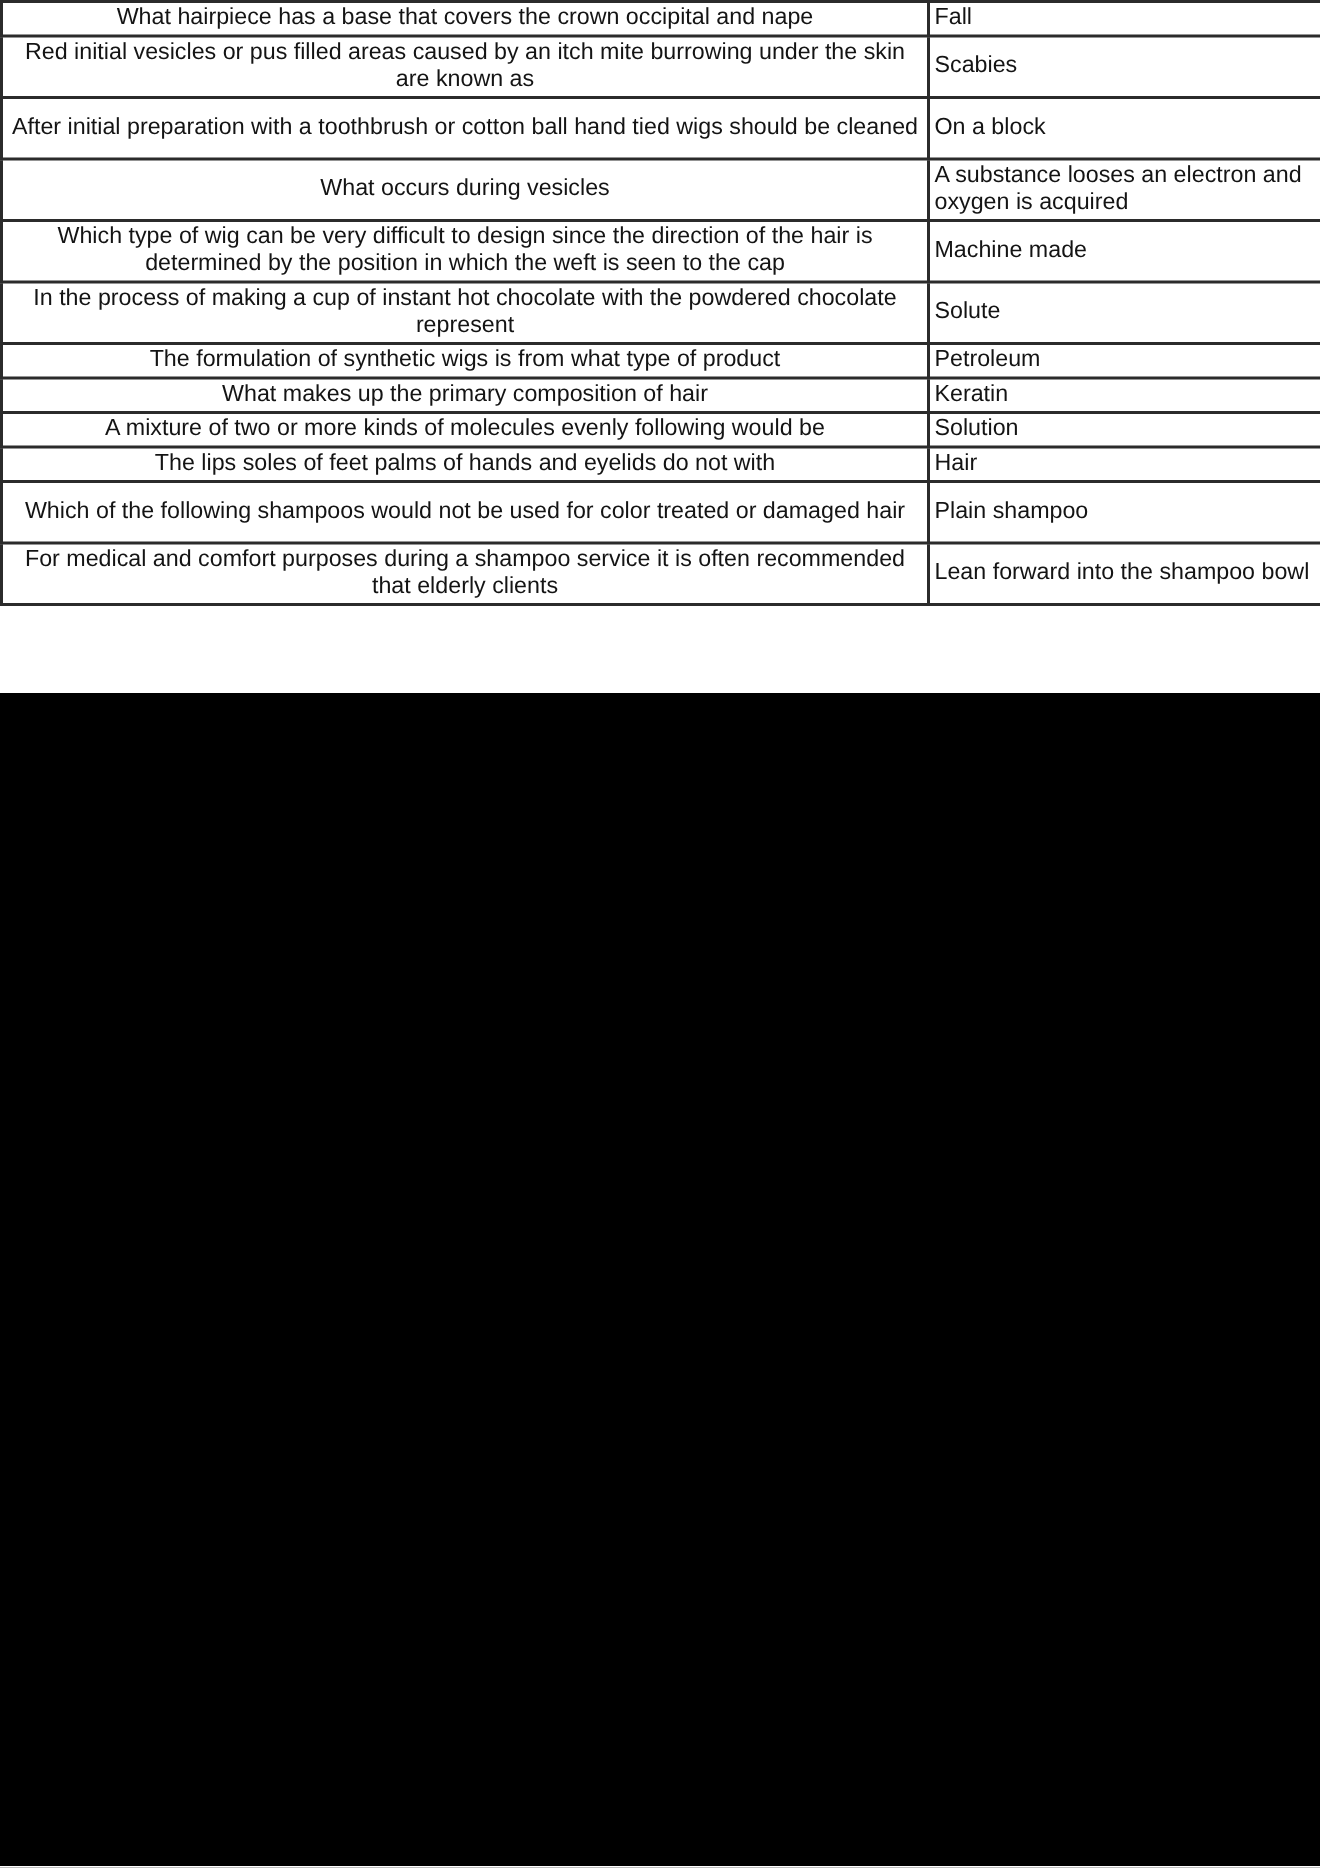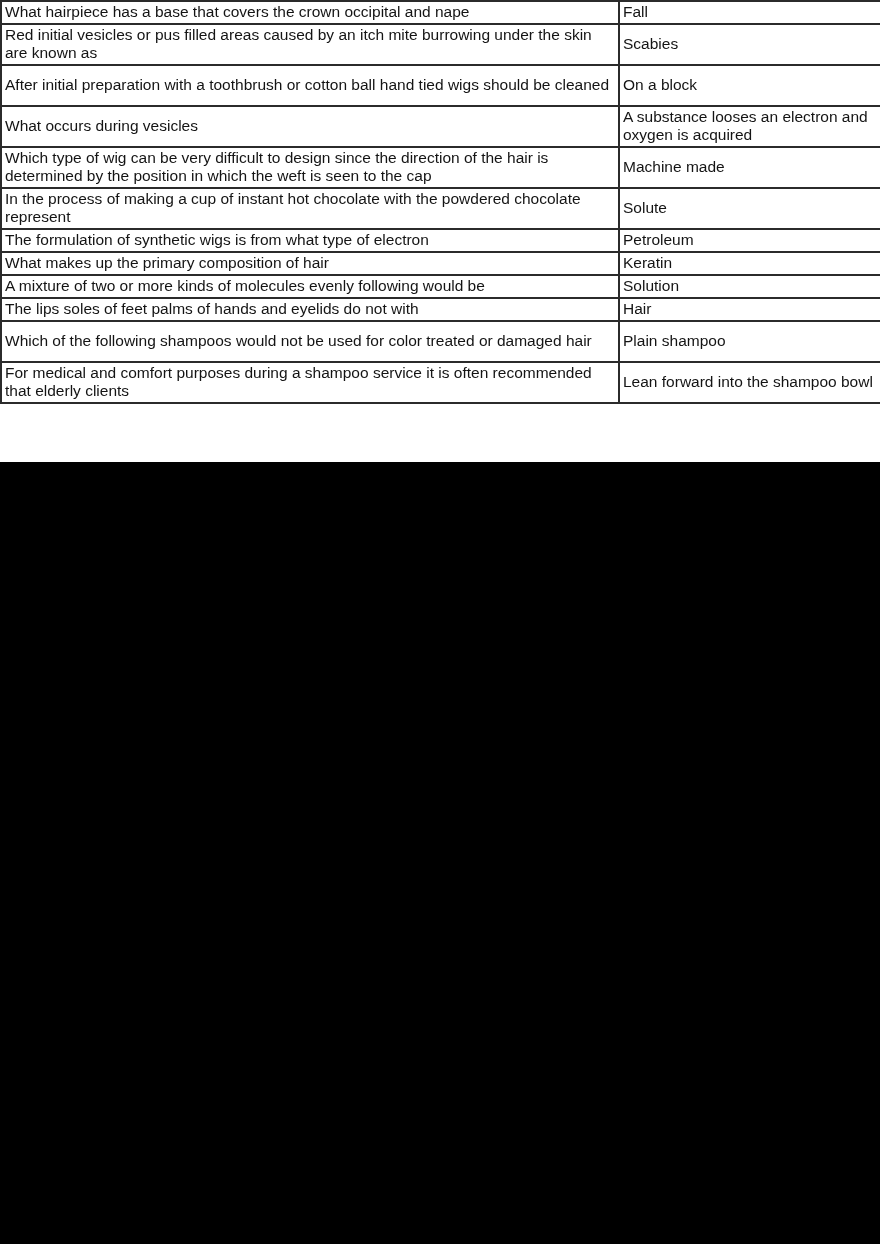--- a/index.html
+++ b/index.html
@@ -20,21 +20,21 @@
   }
   table.qa td {
     border: 2px solid #2b2b2b;
     padding: 1px 3px 2px 3px;
     vertical-align: middle;
     font-size: 15.5px;
     line-height: 18px;
     color: #141414;
     overflow: hidden;
   }
-  td.q { width: 610px; }
+  td.q { width: 610px; text-align: center; }
   td.a { width: 259px; }
   tr.short { height: 23px; }
   tr.tall  { height: 41px; }
   .black-region {
     width: 880px;
     height: 782px;
     margin-top: 58px;
     background: #000000;
   }
 </style>
@@ -61,21 +61,21 @@
     </tr>
     <tr class="tall">
       <td class="q">Which type of wig can be very difficult to design since the direction of the hair is determined by the position in which the weft is seen to the cap</td>
       <td class="a">Machine made</td>
     </tr>
     <tr class="tall">
       <td class="q">In the process of making a cup of instant hot chocolate with the powdered chocolate represent</td>
       <td class="a">Solute</td>
     </tr>
     <tr class="short">
-      <td class="q">The formulation of synthetic wigs is from what type of electron</td>
+      <td class="q">The formulation of synthetic wigs is from what type of product</td>
       <td class="a">Petroleum</td>
     </tr>
     <tr class="short">
       <td class="q">What makes up the primary composition of hair</td>
       <td class="a">Keratin</td>
     </tr>
     <tr class="short">
       <td class="q">A mixture of two or more kinds of molecules evenly following would be</td>
       <td class="a">Solution</td>
     </tr>

